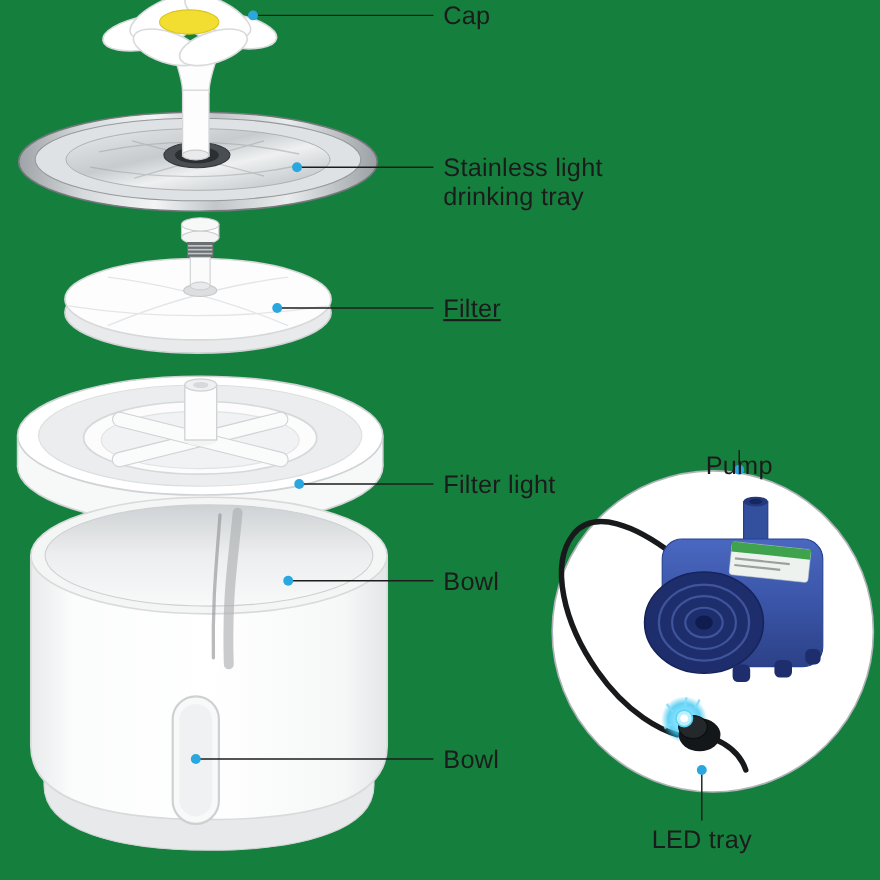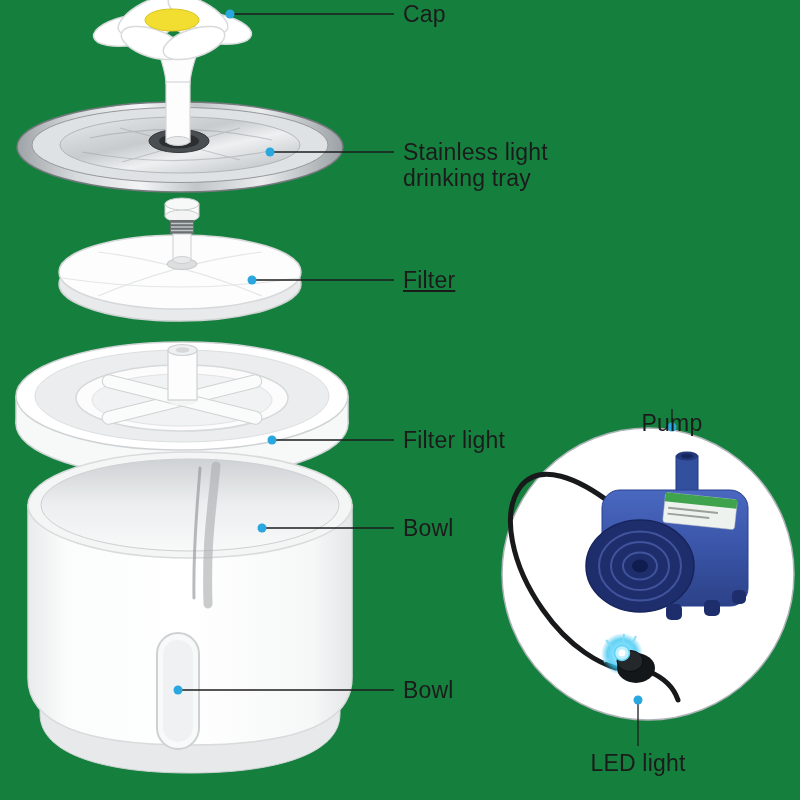--- a/index.html
+++ b/index.html
@@ -213,14 +213,14 @@
   </g>
 </svg>
 
   <div class="callout-label" style="left:403px;top:1px;">Cap</div>
   <div class="callout-label" style="left:403px;top:139px;width:185px;">Stainless light drinking tray</div>
   <div class="callout-label" style="left:403px;top:267px;text-decoration:underline;">Filter</div>
   <div class="callout-label" style="left:403px;top:427px;">Filter light</div>
   <div class="callout-label" style="left:403px;top:515px;">Bowl</div>
   <div class="callout-label" style="left:403px;top:677px;">Bowl</div>
   <div class="callout-label center" style="left:610px;top:382px;width:124px;margin-top:28px;">Pump</div>
-  <div class="callout-label center" style="left:560px;top:750px;width:156px;">LED light</div>
+  <div class="callout-label center" style="left:560px;top:750px;width:156px;">LED tray</div>
 </div>
 
 </body></html>

